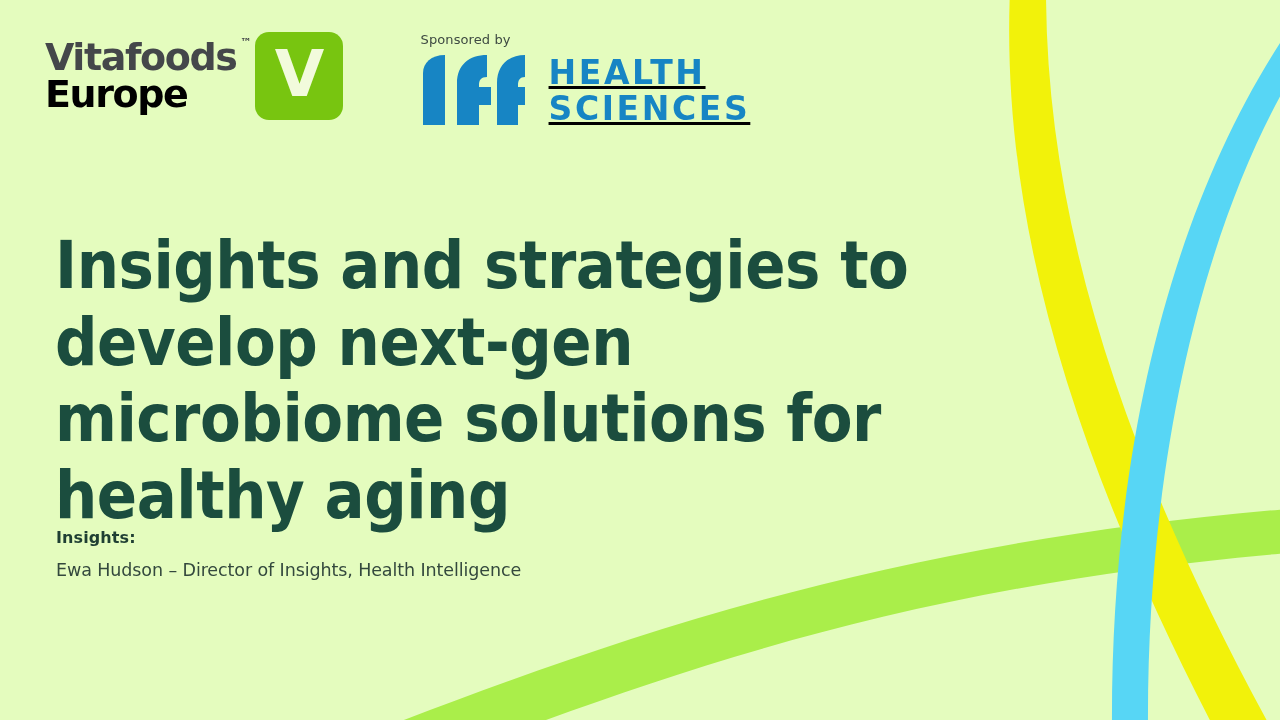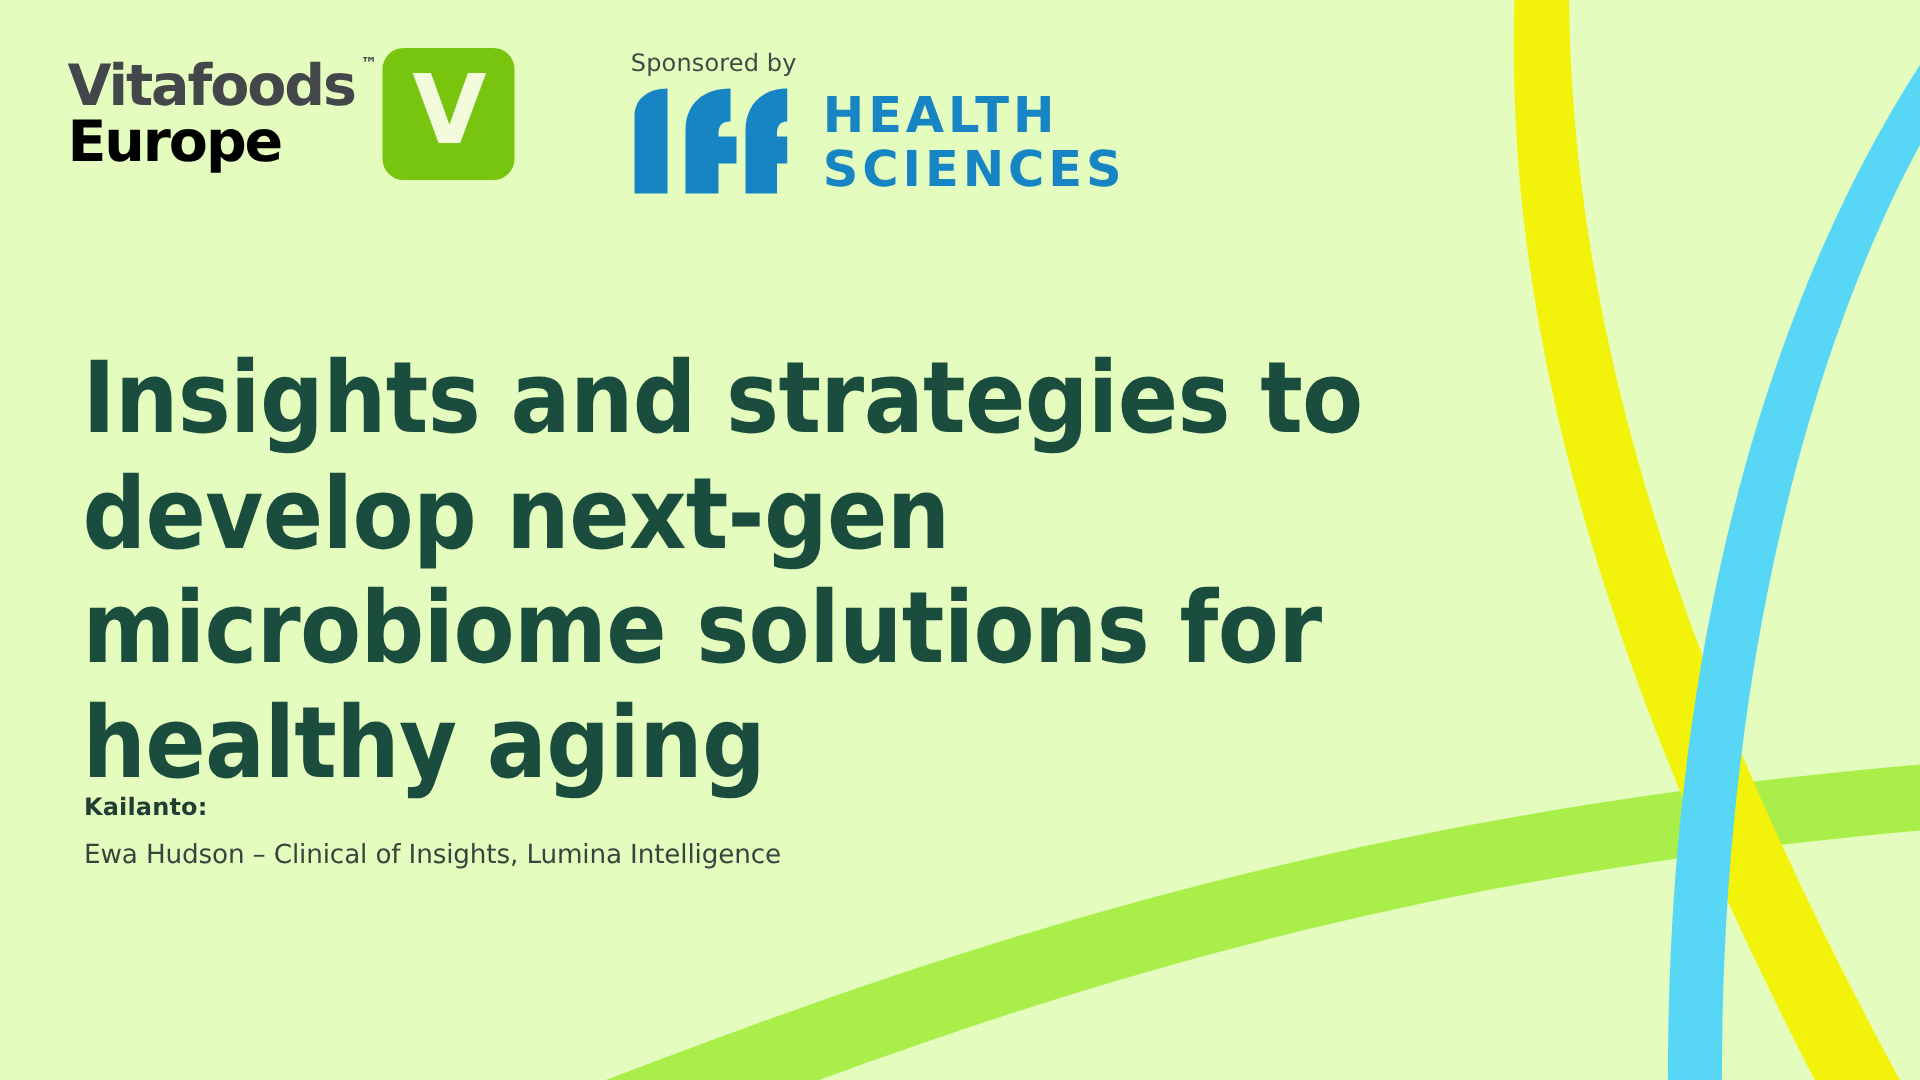--- a/index.html
+++ b/index.html
@@ -92,28 +92,29 @@
     margin-top: -4px;
   }
 
   
   #sponsor {
     margin-left: 78px;
     padding-top: 2px;
   }
   .sponsored-by {
     font-family: "DejaVu Sans", sans-serif;
-    font-size: 16px;
+    font-size: 13px;
     color: #3e4a42;
     margin-bottom: 4px;
     letter-spacing: 0.1px;
   }
   .iff-lockup {
     display: flex;
     align-items: flex-start;
+    text-decoration: underline;
   }
   .iff-mark { margin-top: 2px; }
   .iff-words {
     margin-left: 24px;
     margin-top: 4px;
     font-family: "DejaVu Sans", sans-serif;
     font-weight: bold;
     font-size: 33px;
     line-height: 1.08;
     letter-spacing: 2.6px;
@@ -205,17 +206,17 @@
           <div>SCIENCES</div>
         </div>
       </div>
     </div>
 
   </div>
 
   <h1 id="title">Insights and strategies to develop next-gen microbiome solutions for healthy aging</h1>
 
   <div id="speakers">
-    <div class="speakers-label">Kailanto:</div>
-    <div class="speaker-line">Ewa Hudson – Clinical of Insights, Lumina Intelligence</div>
+    <div class="speakers-label">Insights:</div>
+    <div class="speaker-line">Ewa Hudson – Director of Insights, Health Intelligence</div>
   </div>
 
 </div>
 
 </body></html>

